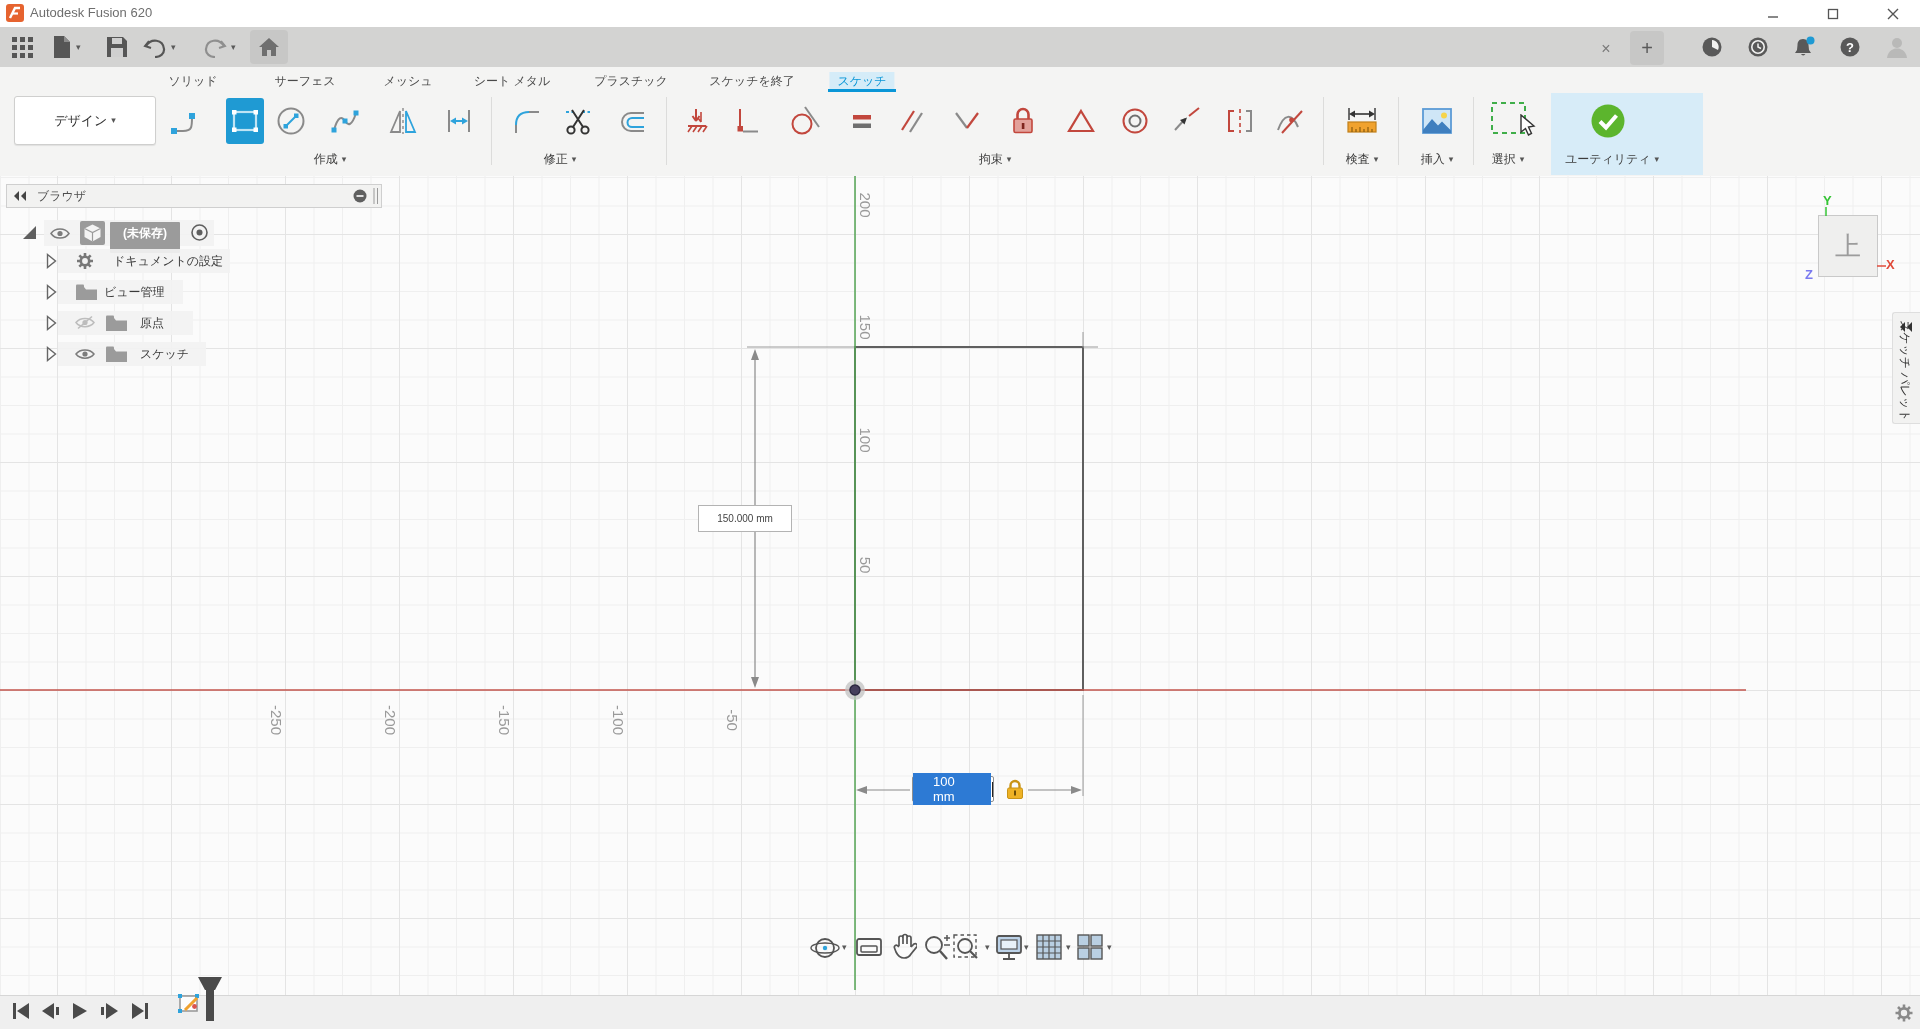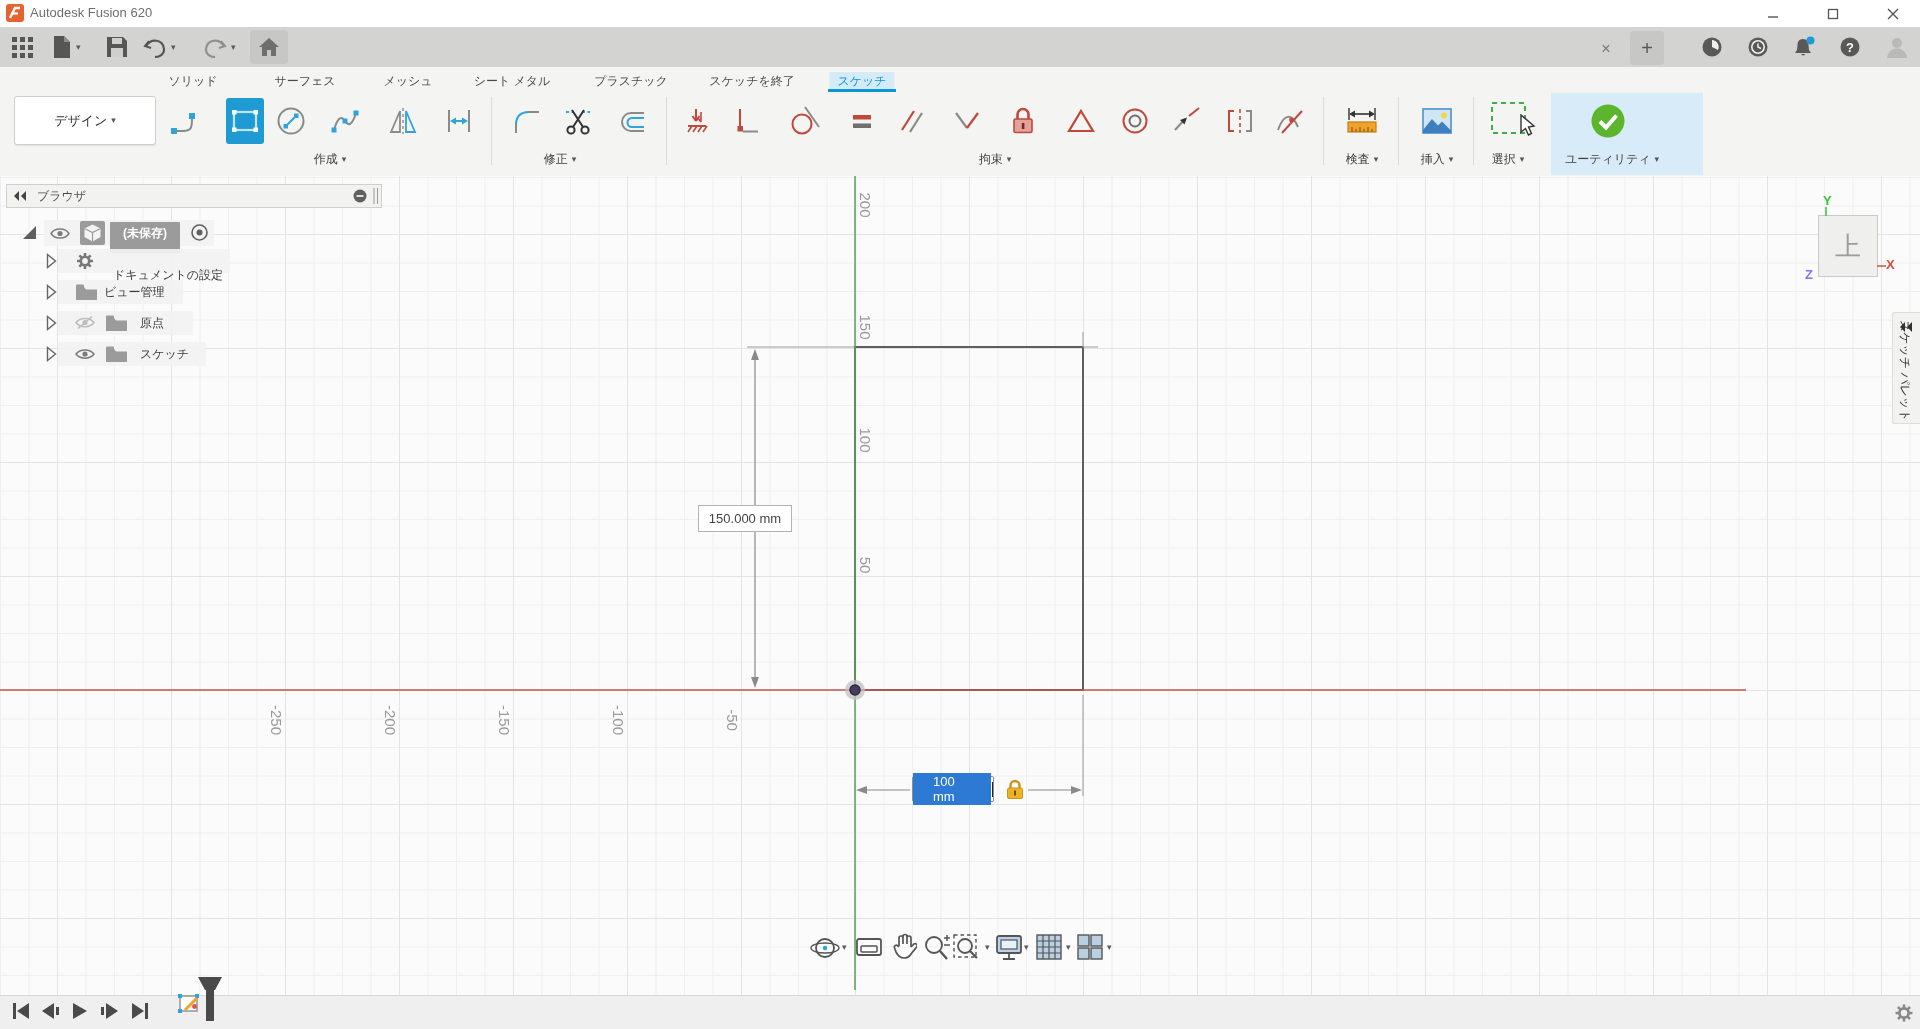--- a/index.html
+++ b/index.html
@@ -36,21 +36,21 @@
   
   .canvas{left:0;top:176px;width:1920px;height:819px;background-color:#fbfbfb;
     background-image:
       linear-gradient(#e4e4e4 1px,transparent 1px),
       linear-gradient(90deg,#e4e4e4 1px,transparent 1px),
       linear-gradient(#efefef 1px,transparent 1px),
       linear-gradient(90deg,#efefef 1px,transparent 1px);
     background-size:114px 114px,114px 114px,28.5px 28.5px,28.5px 28.5px;
     background-position:57px 58px,57px 58px,0px 1px,0px 1px;}
   .tick{color:#9a9a9a;font-size:15px;width:60px;height:16px;text-align:center;transform:rotate(90deg);line-height:16px;}
-  .dim-label{left:698px;top:329px;width:92px;height:25px;background:#fff;border:1px solid #b3b3b3;font-size:13px;color:#444;text-align:center;line-height:25px;}
+  .dim-label{left:698px;top:329px;width:92px;height:25px;background:#fff;border:1px solid #b3b3b3;font-size:10px;color:#444;text-align:center;line-height:25px;}
   .dim-input{left:912px;top:600px;width:80px;height:24px;background:#fff;border:1px solid #8f8f8f;border-radius:2px;display:flex;align-items:center;justify-content:center;}
   .dim-input .sel{background:#2d7ad4;color:#fff;font-size:13px;padding:1px 20px;}
   .dim-input .tcaret{width:1px;height:15px;background:#222;margin-left:1px;}
   
   .browser-hdr{left:6px;top:8px;width:374px;height:22px;background:#f2f2f1;border:1px solid #cfcfcf;display:flex;align-items:center;}
   .browser-hdr .title{font-size:12px;color:#4e4e4e;margin-left:10px;}
   .brow-bg{background:rgba(242,242,242,.92);}
   .brow-label{font-size:12px;color:#3a3a3a;line-height:22px;white-space:nowrap;}
   .pill{background:#9b9b9b;color:#fff;font-weight:bold;font-size:12px;text-align:center;line-height:22px;border-radius:1px;}
   .tri-collapsed{width:0;height:0;border-top:6px solid transparent;border-bottom:6px solid transparent;border-left:8px solid #fff;}
@@ -464,21 +464,21 @@
     <div class="abs tri-collapsed" style="left:46px;top:79px;border-left-color:#fff;"></div>
     <svg class="abs" style="left:46px;top:77px" width="11" height="16">
       <path d="M1.5 1.5 L9.5 8 L1.5 14.5 Z" fill="#fbfbfb" stroke="#666" stroke-width="1.4"></path>
     </svg>
     <svg class="abs" style="left:76px;top:76px" width="18" height="18">
       <circle cx="9" cy="9" r="4.2" fill="none" stroke="#787878" stroke-width="2.6"></circle>
       <g stroke="#787878" stroke-width="2.6">
         <path d="M9 1 V4 M9 14 V17 M1 9 H4 M14 9 H17 M3.3 3.3 L5.4 5.4 M12.6 12.6 L14.7 14.7 M14.7 3.3 L12.6 5.4 M5.4 12.6 L3.3 14.7"></path>
       </g>
     </svg>
-    <div class="abs brow-label" style="left:113px;top:88px">ドキュメントの設定</div>
+    <div class="abs brow-label" style="left:113px;top:74px">ドキュメントの設定</div>
 
     <div class="abs brow-bg" style="left:58px;top:104px;width:125px;height:24px"></div>
     <svg class="abs" style="left:46px;top:108px" width="11" height="16">
       <path d="M1.5 1.5 L9.5 8 L1.5 14.5 Z" fill="#fbfbfb" stroke="#666" stroke-width="1.4"></path>
     </svg>
     <svg class="abs" style="left:76px;top:108px" width="21" height="16">
       <path d="M0 3 L8 3 L10 5.5 L21 5.5 L21 16 L0 16 Z" fill="#9b9b9b"></path>
       <rect x="0" y="0.5" width="8" height="4" rx="1" fill="#9b9b9b"></rect>
     </svg>
     <div class="abs brow-label" style="left:104px;top:105px">ビュー管理</div>

